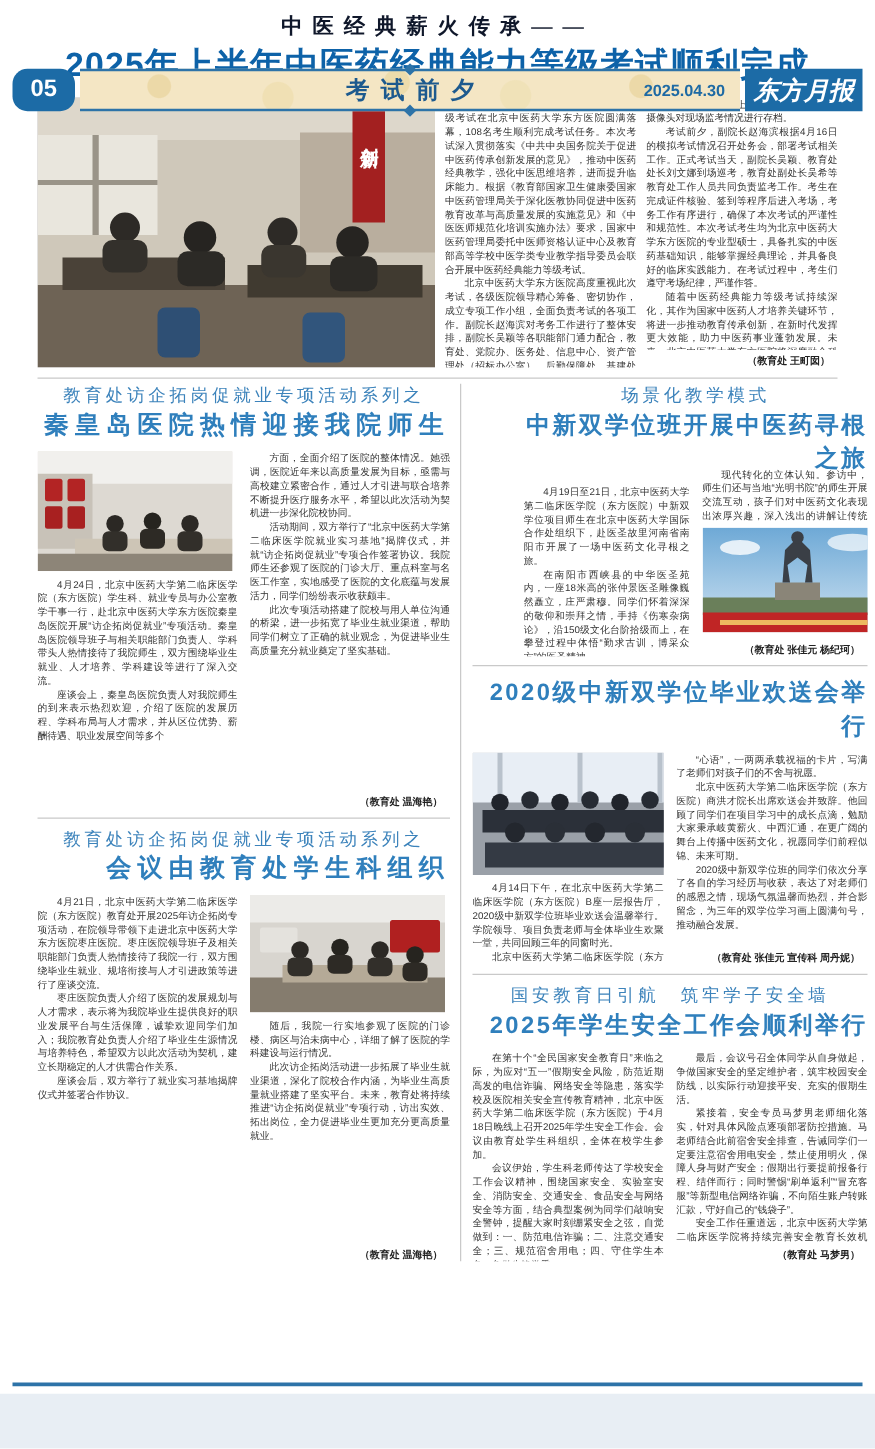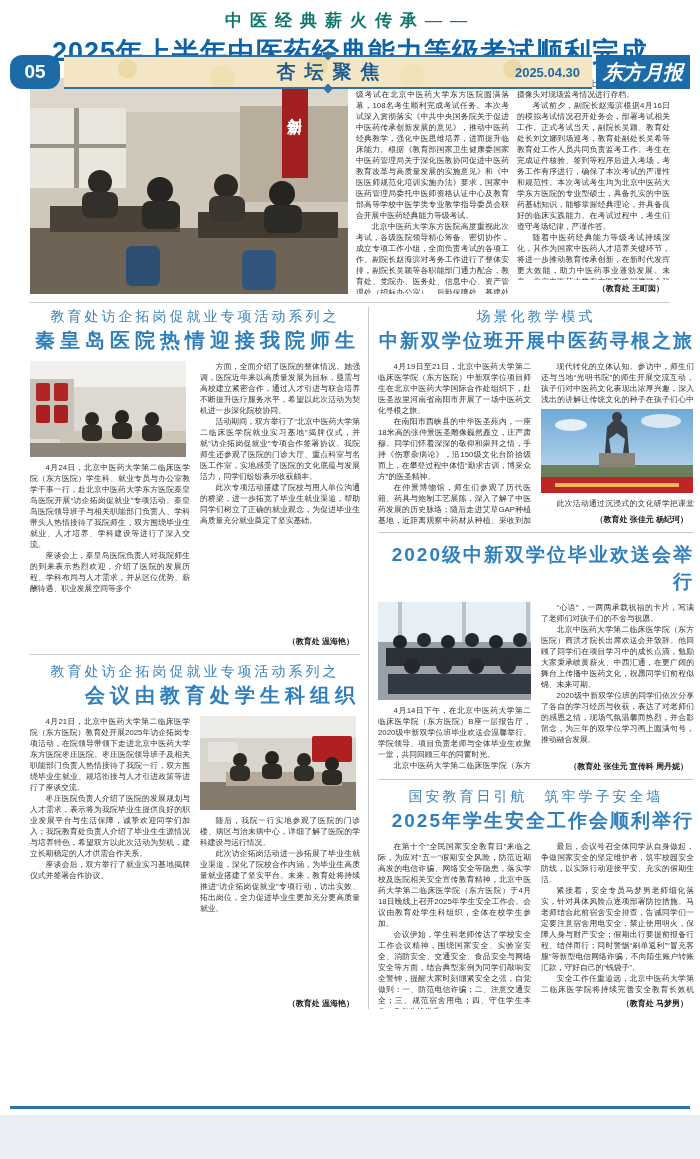--- a/index.html
+++ b/index.html
@@ -21,21 +21,21 @@
   .diamond.top{top:-5px;} .diamond.bottom{bottom:-5px;}
   .banner-title{position:absolute;left:0;right:0;top:0;bottom:0;display:flex;align-items:center;justify-content:center;
           font-family:"Liberation Serif","DejaVu Serif",serif;font-weight:bold;color:#1d5a8e;font-size:19px;
           letter-spacing:9px;text-indent:9px;}
   .banner-date{position:absolute;right:12px;top:0;bottom:0;display:flex;align-items:center;
           color:#1e6aa4;font-weight:bold;font-size:13px;}
   .papername{width:94px;background:#1c6ba6;color:#fff;display:flex;align-items:center;justify-content:center;
           font-family:"Liberation Serif","DejaVu Serif",serif;font-style:italic;font-weight:bold;font-size:20px;}
   
   .lead{margin:10px 30px 0 30px;text-align:center;}
-  .lead-kicker{font-family:"Liberation Serif","DejaVu Serif",serif;font-weight:bold;color:#0f766e;
+  .lead-kicker{font-family:"Liberation Serif","DejaVu Serif",serif;font-weight:bold;color:#0f172a;
           font-size:17px;letter-spacing:8px;line-height:22px;}
   .lead-title{color:#0d62a8;font-weight:bold;font-size:27px;letter-spacing:1px;line-height:34px;margin-top:3px;}
   .lead-body{display:flex;gap:8px;margin-top:9px;height:216px;text-align:left;}
   .photo-frame{flex:none;overflow:hidden;background:#ccc;}
   .lead-col{flex:1;display:flex;flex-direction:column;font-size:7.8px;line-height:11px;text-align:justify;}
   .coltext{flex:1;overflow:hidden;}
   p.bp{margin:0;text-indent:2em;}
   .byline{flex:none;text-align:right;font-weight:bold;font-size:8px;color:#222;padding:3px 6px 0 0;}
   .hrule{border-top:1px solid #c9c9c9;margin:8px 30px 0 30px;}
   
@@ -57,21 +57,21 @@
 </head>
 <body>
 
 <div class="page">
 
   <div class="masthead">
     <div class="pageno">05</div>
     <div class="banner">
       <div class="diamond top"></div>
       <div class="diamond bottom"></div>
-      <div class="banner-title">杏坛聚焦</div>
+      <div class="banner-title">考试前夕</div>
       <div class="banner-date">2025.04.30</div>
     </div>
     <div class="papername">东方月报</div>
   </div>
 
   <div class="lead">
     <div class="lead-kicker">中医经典薪火传承——</div>
     <div class="lead-title">2025年上半年中医药经典能力等级考试顺利完成</div>
     <div class="lead-body">
       <div class="photo-frame" style="width:318px;height:216px;">
@@ -199,21 +199,21 @@
               <p class="bp">此次访企拓岗活动进一步拓展了毕业生就业渠道，深化了院校合作内涵，为毕业生高质量就业搭建了坚实平台。未来，教育处将持续推进“访企拓岗促就业”专项行动，访出实效、拓出岗位，全力促进毕业生更加充分更高质量就业。</p>
             </div>
             <div class="byline">（教育处 温海艳）</div>
           </div>
         </div>
       </div>
     </div>
 
     <div class="half-right">
 
-      <div class="article" style="height:218px;">
+      <div class="article" style="height:218px;margin-left:41px;">
         <div class="art-kicker">场景化教学模式</div>
         <div class="art-title tight">中新双学位班开展中医药寻根之旅</div>
         <div class="art-body" style="flex:1;min-height:0;">
           <div class="art-col">
             <div class="coltext">
               <p class="bp">4月19日至21日，北京中医药大学第二临床医学院（东方医院）中新双学位项目师生在北京中医药大学国际合作处组织下，赴医圣故里河南省南阳市开展了一场中医药文化寻根之旅。</p>
               <p class="bp">在南阳市西峡县的中华医圣苑内，一座18米高的张仲景医圣雕像巍然矗立，庄严肃穆。同学们怀着深深的敬仰和崇拜之情，手持《伤寒杂病论》，沿150级文化台阶拾级而上，在攀登过程中体悟“勤求古训，博采众方”的医圣精神。</p>
               <p class="bp">在仲景博物馆，师生们参观了历代医籍、药具与炮制工艺展陈，深入了解了中医药发展的历史脉络；随后走进艾草GAP种植基地，近距离观察中药材从种植、采收到加工的完整链条，建立起对中医药产业</p>
             </div>
           </div>

